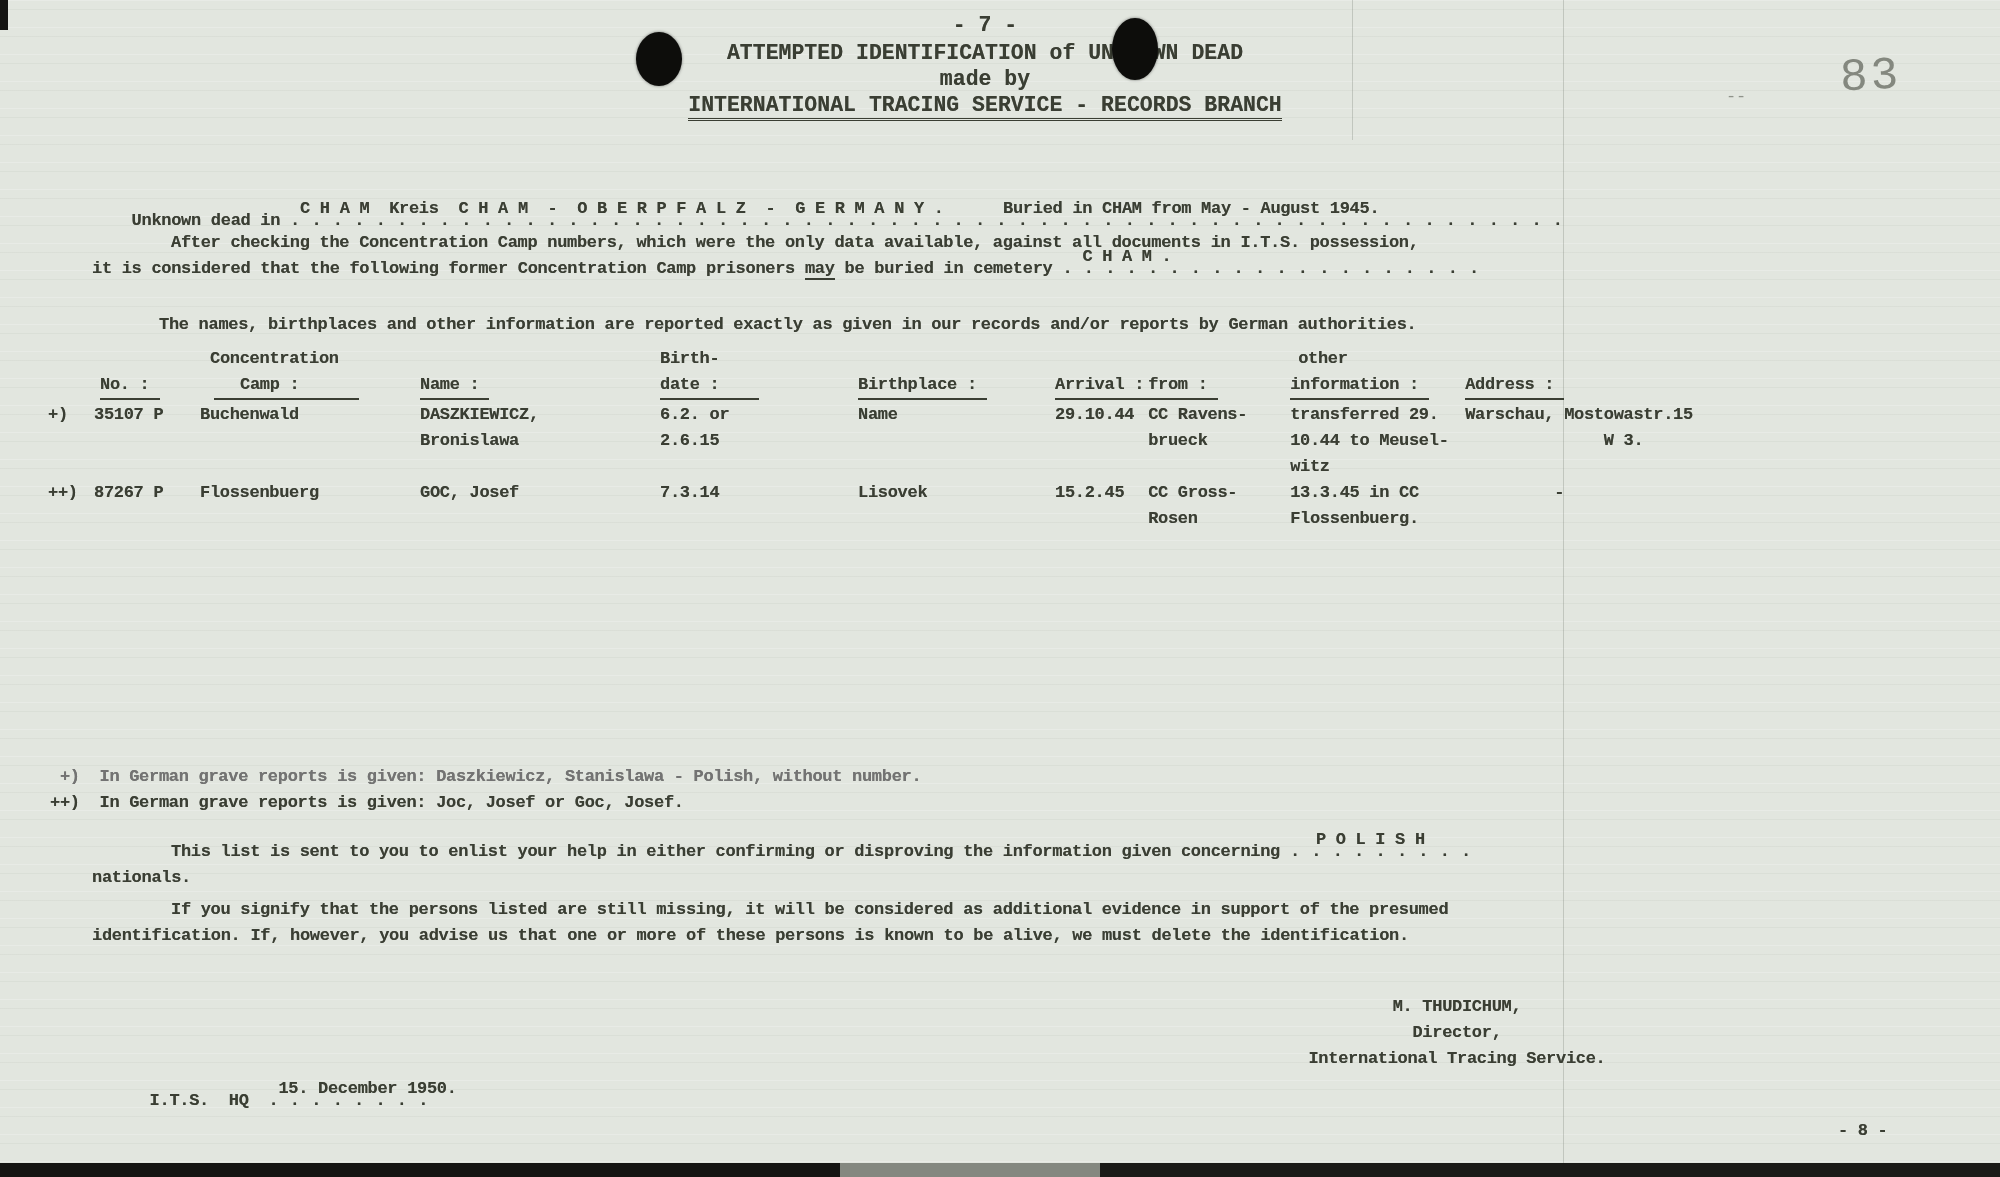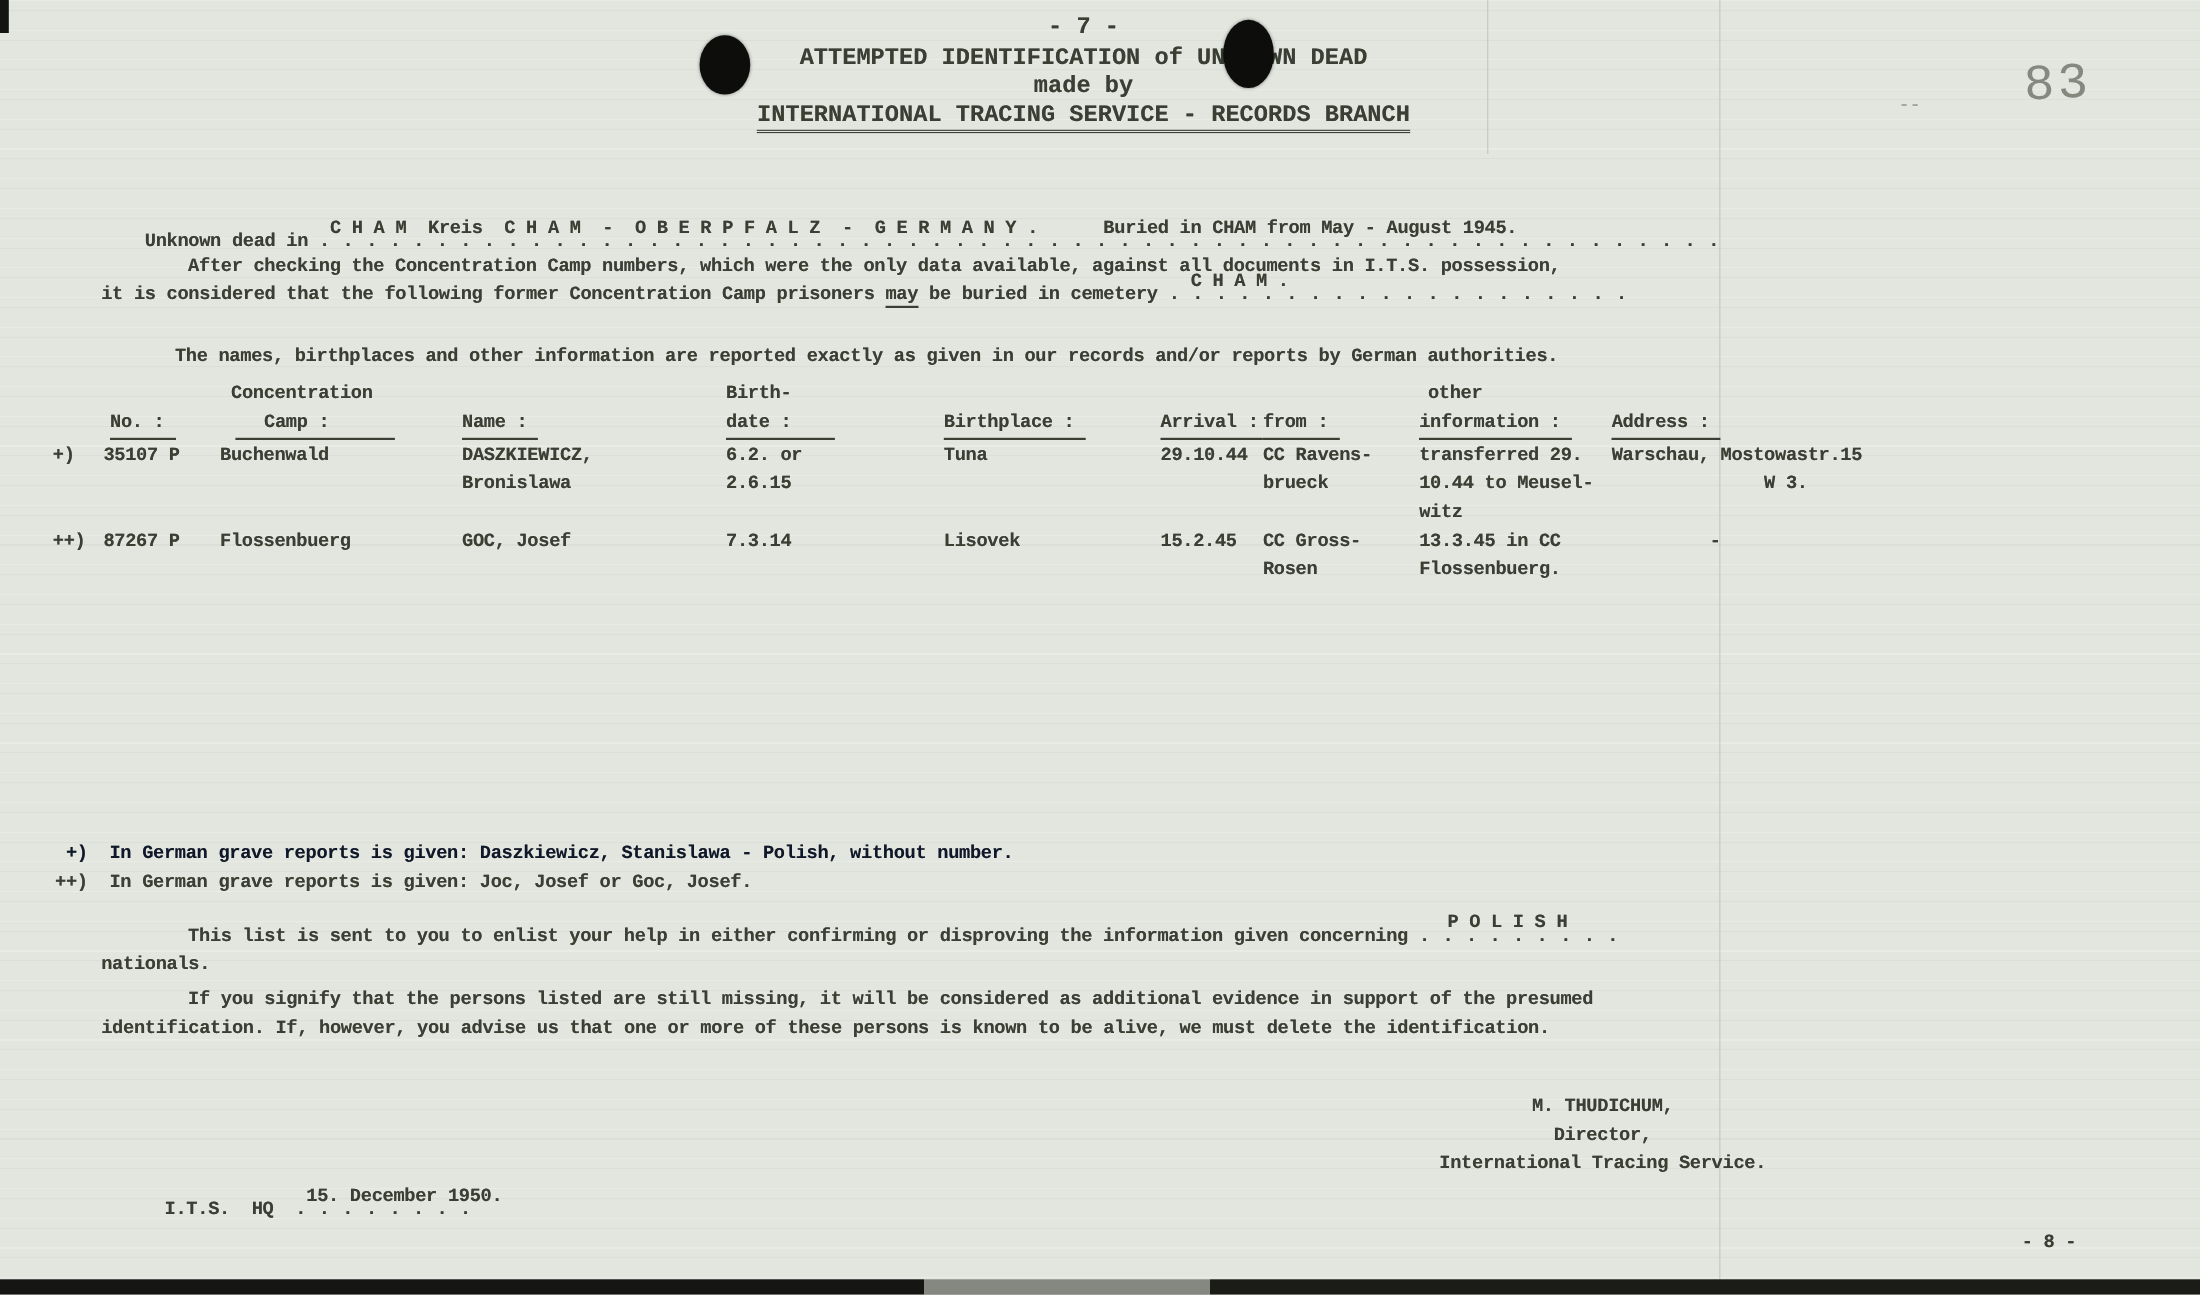--- a/index.html
+++ b/index.html
@@ -33,21 +33,21 @@
   .pencil{color:#8f938a;text-shadow:none;font-weight:400;}
   table.grid{border-collapse:collapse;table-layout:fixed;}
   table.grid th,table.grid td{padding:0;text-align:left;vertical-align:top;font-weight:inherit;white-space:pre;}
   table.grid th{vertical-align:bottom;padding-bottom:2px;}
   .hu{border-bottom:2px solid currentColor;display:inline-block;padding-right:10px;}
   .h-top{display:block;}
   .no-cell{text-align:right;padding-right:8px;}
   .marker-cell{text-align:right;padding-right:10px;}
   .r1 td{padding-top:24px;} .r2 td{padding-top:22px;}
   .r3 td{padding-top:20px;} .r4 td{padding-top:18px;}
-  .dark{color:#0f172a;}
+  .dark{color:#737373;}
   .crease{position:absolute;background:rgba(125,131,120,0.32);}
   .bottombar{position:absolute;left:0;bottom:0;width:100%;height:14px;
     background:linear-gradient(90deg,#151513 0%,#151513 42%,#848880 42%,#848880 55%,#1b1b18 55%,#1b1b18 100%);}
   .cornermark{position:absolute;left:0;top:0;width:8px;height:30px;background:#141412;}
 </style>
 </head>
 <body>
 
 <div class="page">
 
@@ -106,21 +106,21 @@
       <th><span class="hu">Address :</span></th>
     </tr>
     <tr class="r3">
       <td class="marker-cell">+)</td>
       <td class="no-cell">35107 P</td>
       <td>Buchenwald</td>
       <td>DASZKIEWICZ,
 Bronislawa</td>
       <td>6.2. or
 2.6.15</td>
-      <td>Tuna</td>
+      <td>Name</td>
       <td>29.10.44</td>
       <td>CC Ravens-
 brueck</td>
       <td>transferred 29.
 10.44 to Meusel-
 witz</td>
       <td>Warschau, Mostowastr.15
               W 3.</td>
     </tr>
     <tr class="r4">

